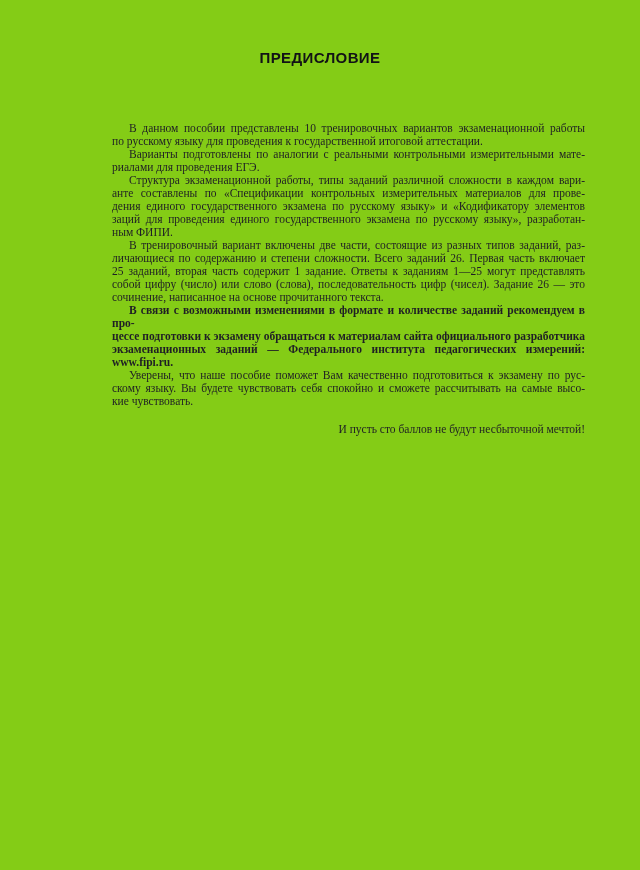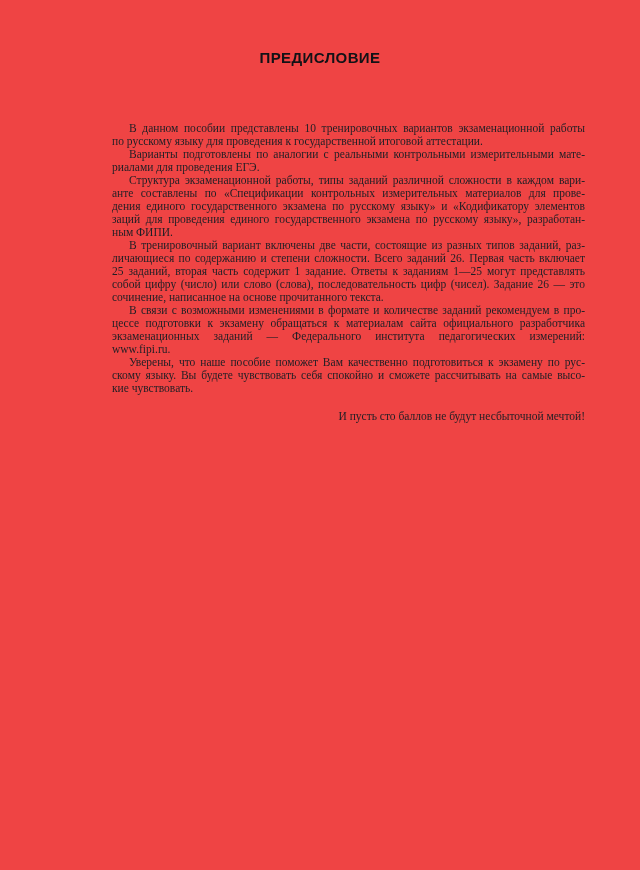--- a/index.html
+++ b/index.html
@@ -5,21 +5,21 @@
   html, body {
     margin: 0;
     padding: 0;
     background: #ffffff;
   }
   .page {
     position: relative;
     width: 640px;
     height: 870px;
     margin: 0 auto;
-    background: #ef4444;
+    background: #84cc16;
     overflow: hidden;
     font-family: "Liberation Serif", "DejaVu Serif", serif;
     color: #1f1f25;
   }
   .title {
     margin: 0;
     padding-top: 50px;
     text-align: center;
     font-family: "Liberation Sans", "DejaVu Sans", sans-serif;
     font-weight: bold;
@@ -28,21 +28,21 @@
     letter-spacing: 0.4px;
     color: #121216;
   }
   .doc-body {
     margin: 56px 0 0 70px;
     width: 515px;
     font-size: 11.5px;
     line-height: 13px;
   }
   .para { margin: 0; }
-  .para.bold { font-weight: normal; }
+  .para.bold { font-weight: bold; }
   .line {
     text-align: justify;
     text-align-last: justify;
     white-space: normal;
     margin-left: 42px;
   }
   .line.first { text-indent: 17px; }
   .line.last  { text-align-last: left; }
   .slogan {
     margin: 15px 0 0 70px;

